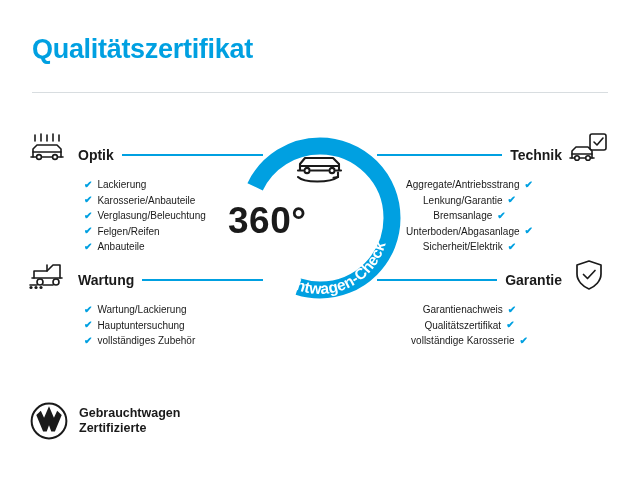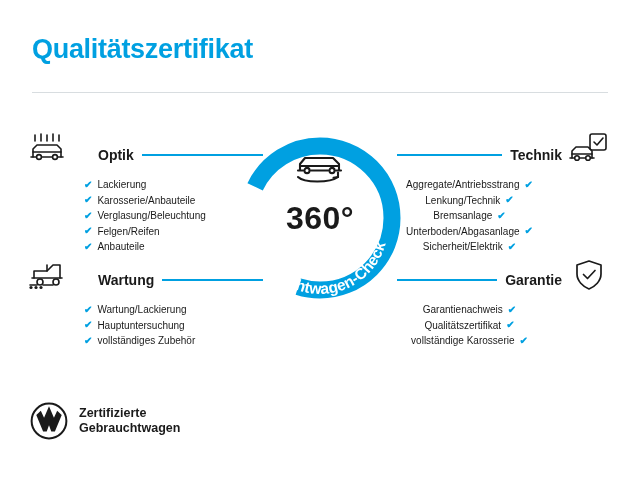--- a/index.html
+++ b/index.html
@@ -41,21 +41,20 @@
   }
 
   
   .block {
     position: absolute;
   }
   .block-head {
     display: flex;
     align-items: center;
     height: 30px;
-    margin-left: 20px;
   }
   .block-head.right {
     justify-content: flex-end;
   }
   .block-title {
     font-size: 14px;
     font-weight: bold;
     color: #1a1a1a;
     white-space: nowrap;
   }
@@ -117,22 +116,21 @@
     top: 126px;
     width: 184px;
     height: 184px;
   }
   .badge svg { display: block; }
   .badge-deg {
     position: absolute;
     left: 0;
     top: 74px;
     width: 184px;
-    text-align: center;
-    font-size: 32px;
+    font-size: 37px;
     font-weight: bold;
     color: #1a1a1a;
     letter-spacing: 0.5px;
   }
 
   
   .footer {
     position: absolute;
     left: 30px;
     top: 402px;
@@ -295,21 +293,21 @@
     <div class="block-head right">
       <span class="head-rule right-gap"></span>
       <span class="block-title">Technik</span>
     </div>
     <ul class="items right">
       <li>
           <span>Aggregate/Antriebsstrang</span>
           <span class="check">✔</span>
         </li>
       <li>
-          <span>Lenkung/Technik</span>
+          <span>Lenkung/Garantie</span>
           <span class="check">✔</span>
         </li>
       <li>
           <span>Bremsanlage</span>
           <span class="check">✔</span>
         </li>
       <li>
           <span>Unterboden/Abgasanlage</span>
           <span class="check">✔</span>
         </li>
@@ -340,18 +338,18 @@
         </li>
     </ul>
   </div>
 
   <div class="footer">
     <svg class="vw-logo" viewBox="0 0 40 40">
       <circle cx="20" cy="20" r="18.3" fill="none" stroke="#1a1a1a" stroke-width="2.1"></circle>
       <path d="M20 4.5 L25.2 16.6 L28.6 9.2 L33.4 13.6 L26.2 31 L22.4 31 L20 24.5 L17.6 31 L13.8 31 L6.6 13.6 L11.4 9.2 L14.8 16.6 Z" fill="#1a1a1a"></path>
     </svg>
     <div class="footer-text">
+      <div>Gebrauchtwagen</div>
       <div>Zertifizierte</div>
-      <div>Gebrauchtwagen</div>
     </div>
   </div>
 
 </div>
 
 </body></html>

